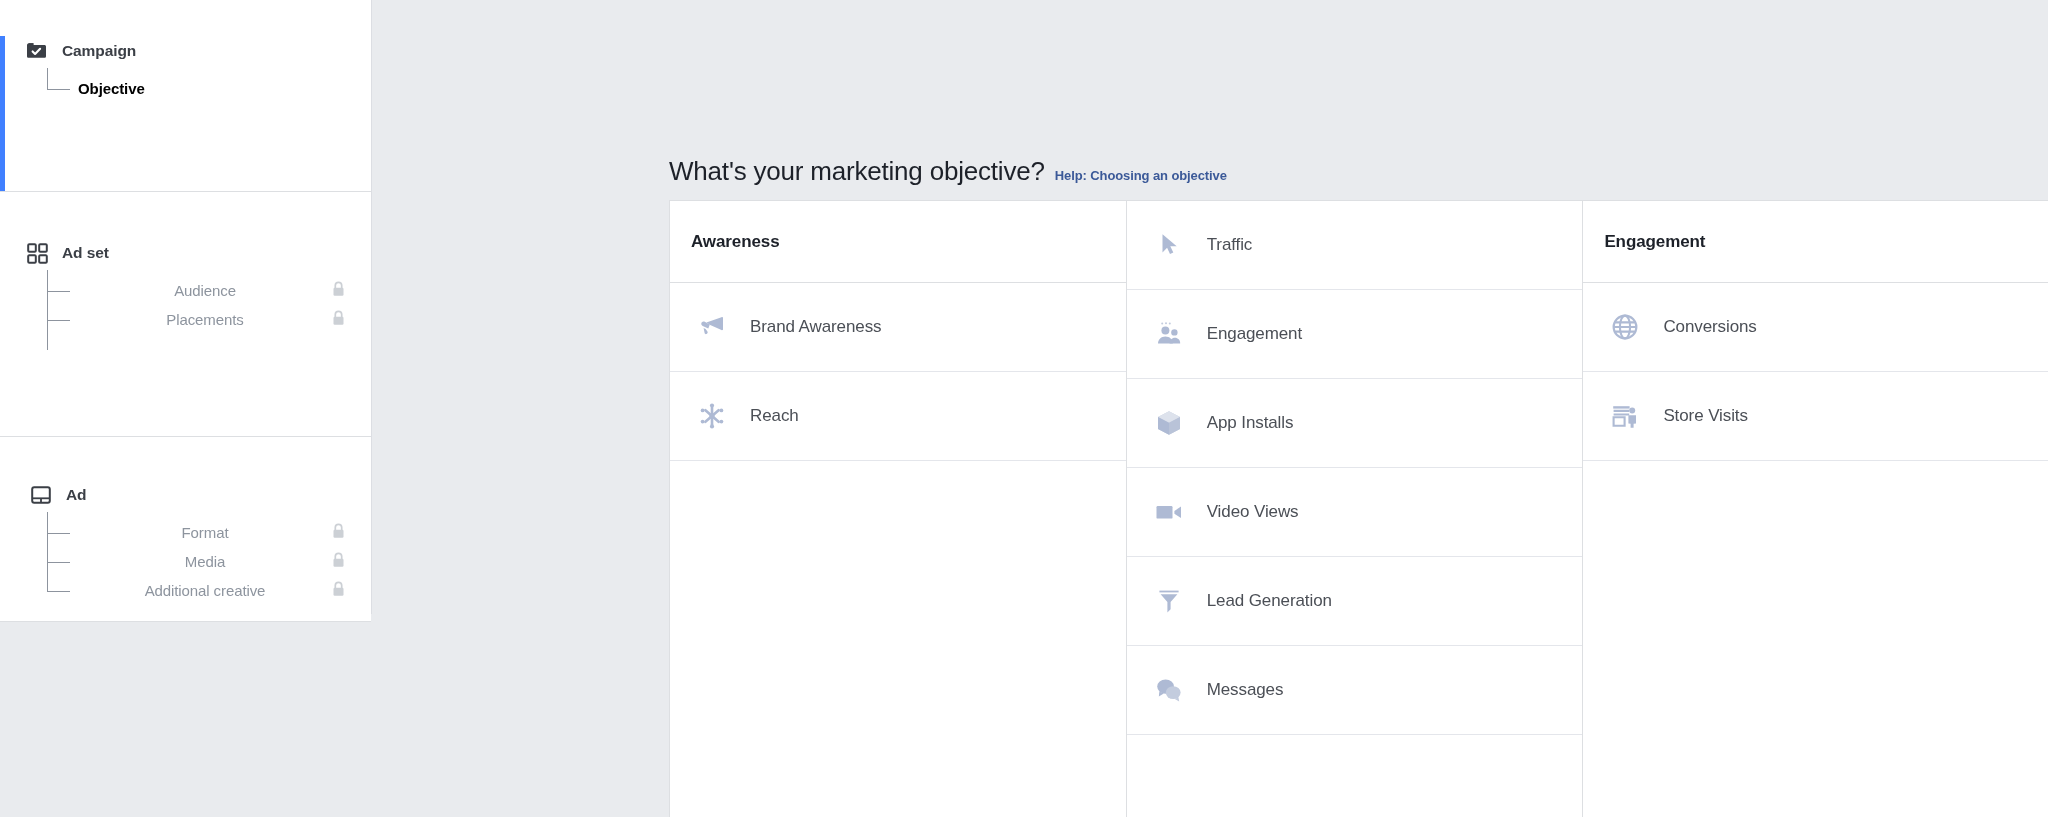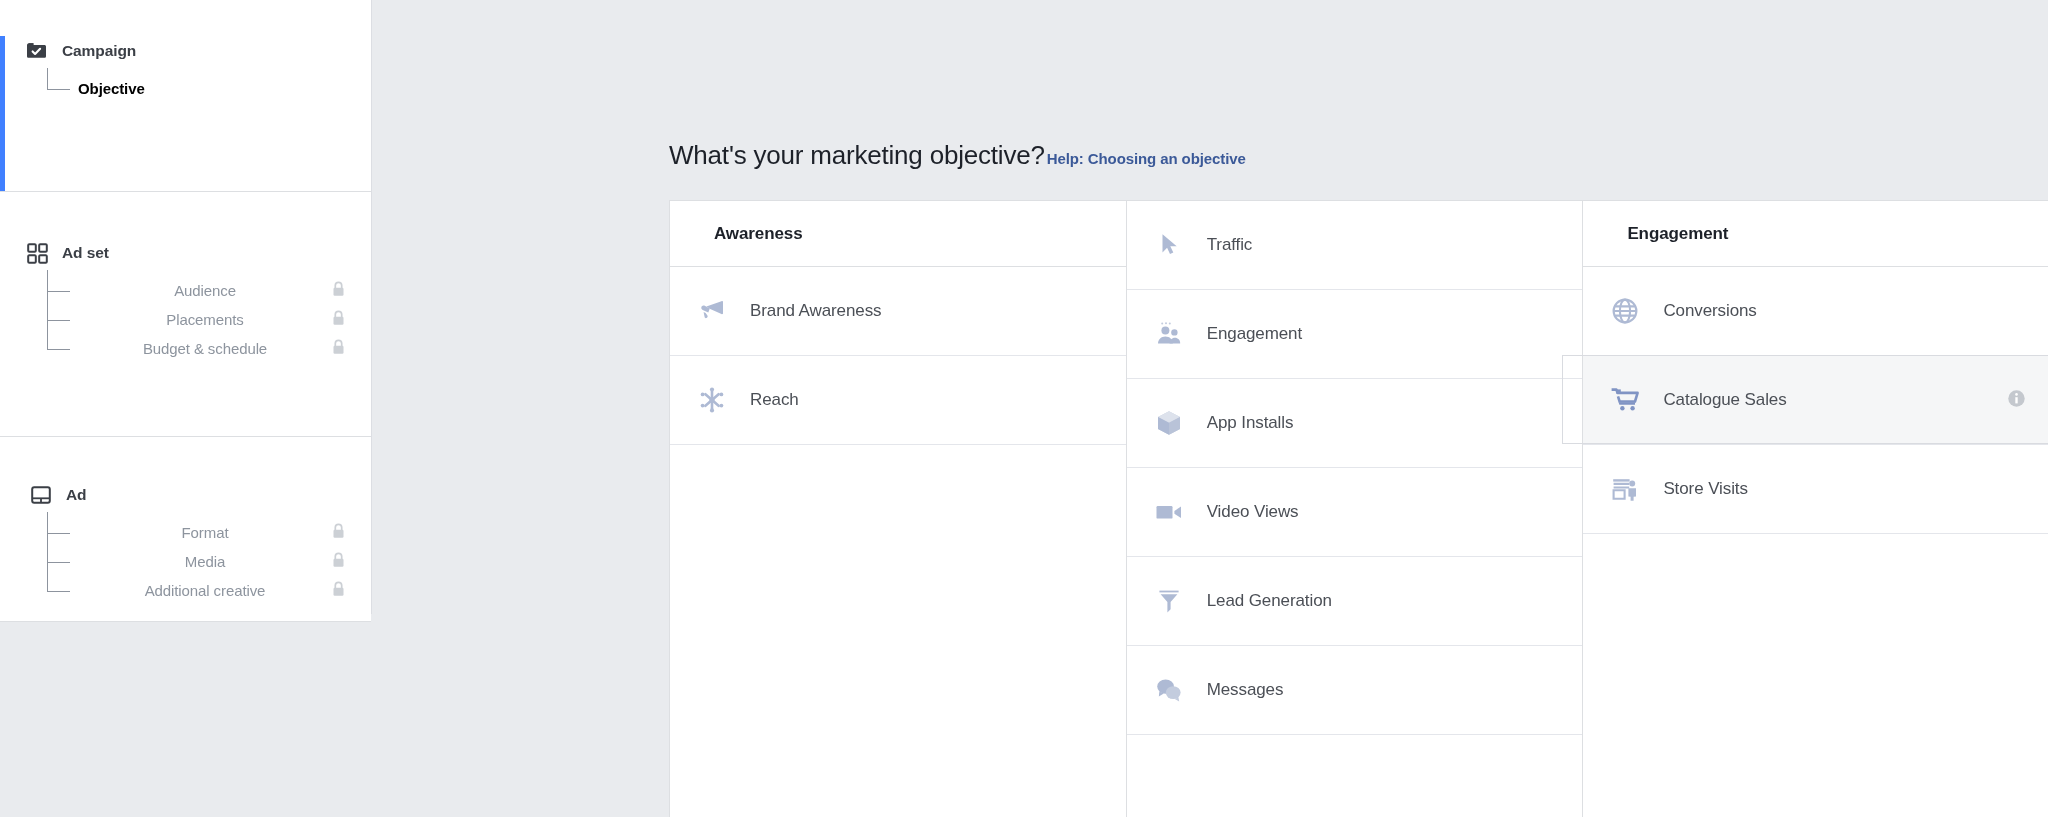--- a/index.html
+++ b/index.html
@@ -79,30 +79,30 @@
     letter-spacing: -0.1px;
   }
   .sub-label.link { color: #000000; font-weight: bold; }
   .sub-label.muted { color: #8d949e; text-align: center; }
   .lock-icon { flex: 0 0 auto; opacity: 1; }
 
   
   .main { position: absolute; left: 372px; top: 0; right: 0; bottom: 0; }
 
   .headline-row {
-    position: absolute; left: 297px; top: 140px;
+    position: absolute; left: 297px; top: 156px;
     display: flex; align-items: baseline;
   }
   .headline {
     font-size: 26px; color: #1d2129; font-weight: normal;
     letter-spacing: -0.2px;
   }
   .help-link {
-    margin-left: 2px;
-    font-size: 15px; color: #3b5998; font-weight: bold;
+    margin-left: 10px;
+    font-size: 13px; color: #3b5998; font-weight: bold;
     cursor: pointer;
     letter-spacing: -0.1px;
     text-align: center;
   }
 
   .objective-table {
     position: absolute; left: 297px; top: 200px;
     right: 0; bottom: 0;
     display: flex;
     background: #ffffff;
@@ -111,23 +111,23 @@
   }
   .col {
     position: relative;
     width: 460px;
     border-right: 1px solid #dddfe2;
     background: #ffffff;
   }
   .col:last-child { width: 468px; border-right: none; }
 
   .col-head {
-    height: 66px;
+    height: 82px;
     display: flex; align-items: center;
-    padding-left: 44px;
+    padding-left: 21px;
     border-bottom: 1px solid #dddfe2;
   }
   .col-head-label {
     font-size: 17px; font-weight: bold; color: #1d2129;
     letter-spacing: -0.1px;
   }
 
   .opt-row {
     position: relative;
     height: 89px;
@@ -211,30 +211,20 @@
           <span class="lock-icon">
             <svg width="13" height="16" viewBox="0 0 13 16">
               <path d="M3.3 7V4.6a3.2 3.2 0 0 1 6.4 0V7" fill="none" stroke="#ccd0d5" stroke-width="1.7"></path>
               <rect x="1.5" y="6.7" width="10" height="8" rx="1.2" fill="#ccd0d5"></rect>
             </svg>
           </span>
         </div>
         <div class="sub-item">
           <span class="branch"></span>
           <span class="sub-label muted">Placements</span>
-          <span class="lock-icon">
-            <svg width="13" height="16" viewBox="0 0 13 16">
-              <path d="M3.3 7V4.6a3.2 3.2 0 0 1 6.4 0V7" fill="none" stroke="#ccd0d5" stroke-width="1.7"></path>
-              <rect x="1.5" y="6.7" width="10" height="8" rx="1.2" fill="#ccd0d5"></rect>
-            </svg>
-          </span>
-        </div>
-        <div class="sub-item">
-          <span class="branch"></span>
-          <span class="sub-label muted">Budget &amp; schedule</span>
           <span class="lock-icon">
             <svg width="13" height="16" viewBox="0 0 13 16">
               <path d="M3.3 7V4.6a3.2 3.2 0 0 1 6.4 0V7" fill="none" stroke="#ccd0d5" stroke-width="1.7"></path>
               <rect x="1.5" y="6.7" width="10" height="8" rx="1.2" fill="#ccd0d5"></rect>
             </svg>
           </span>
         </div>
       </div>
     </div>
 
@@ -402,39 +392,20 @@
         <div class="opt-row">
           <span class="opt-icon">
             <svg width="28" height="28" viewBox="0 0 28 28">
               <circle cx="14" cy="14" r="11.4" fill="none" stroke="#aebad4" stroke-width="2.1"></circle>
               <ellipse cx="14" cy="14" rx="5.1" ry="11.4" fill="none" stroke="#aebad4" stroke-width="2.1"></ellipse>
               <path d="M3.4 9.4h21.2M3.4 18.6h21.2M2.6 14h22.8" stroke="#aebad4" stroke-width="2.1" fill="none"></path>
             </svg>
           </span>
           <span class="opt-label">Conversions</span>
         </div>
-        <div class="opt-row selected">
-          <span class="opt-icon">
-            <svg width="30" height="26" viewBox="0 0 30 26">
-              <path d="M1.6 2.6h4.8l1.1 3.3h20.1l-2.6 8.6H9.6L8 9.4" fill="none" stroke="#8094c4" stroke-width="2.6" stroke-linejoin="round"></path>
-              <path d="M6.6 2.4h4.2v4.6H6.6z" fill="#8094c4"></path>
-              <path d="M8.6 15.2h16.4v2.6H9.4z" fill="#8094c4"></path>
-              <circle cx="12.4" cy="21.2" r="2.2" fill="#8094c4"></circle>
-              <circle cx="22.6" cy="21.2" r="2.2" fill="#8094c4"></circle>
-            </svg>
-          </span>
-          <span class="opt-label">Catalogue Sales</span>
-          <span class="info-icon">
-            <svg width="19" height="19" viewBox="0 0 19 19">
-              <circle cx="9.5" cy="9.5" r="8.2" fill="#c4c8ce"></circle>
-              <circle cx="9.5" cy="5.4" r="1.3" fill="#ffffff"></circle>
-              <path d="M8.3 8.2h2.4v6.2H8.3z" fill="#ffffff"></path>
-            </svg>
-          </span>
-        </div>
         <div class="opt-row">
           <span class="opt-icon">
             <svg width="28" height="26" viewBox="0 0 28 26">
               <path d="M2.2 3.2h16.4v2.4H2.2z" fill="#aebad4"></path>
               <path d="M2.6 6.8h15.6v2.2H2.6zM2.6 10.4h15.6v2.2H2.6z" fill="#aebad4"></path>
               <path d="M2.6 14.2h11v8.6h-11z" fill="none" stroke="#aebad4" stroke-width="2.1"></path>
               <circle cx="21.2" cy="7.4" r="3" fill="#aebad4"></circle>
               <path d="M17.4 12.2h7.6v8.4l-2.4.2v4h-3v-4l-2.2-.2z" fill="#aebad4"></path>
             </svg>
           </span>

